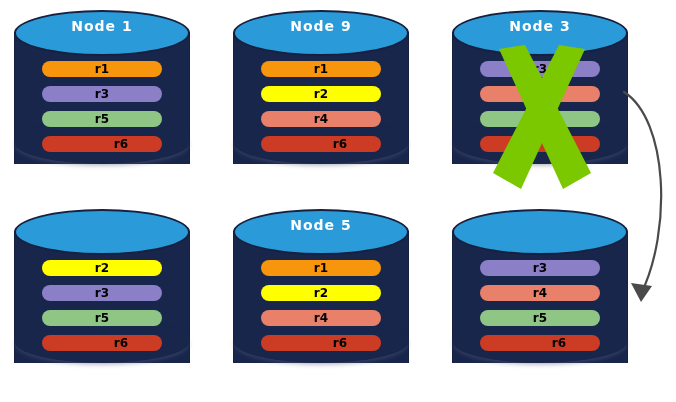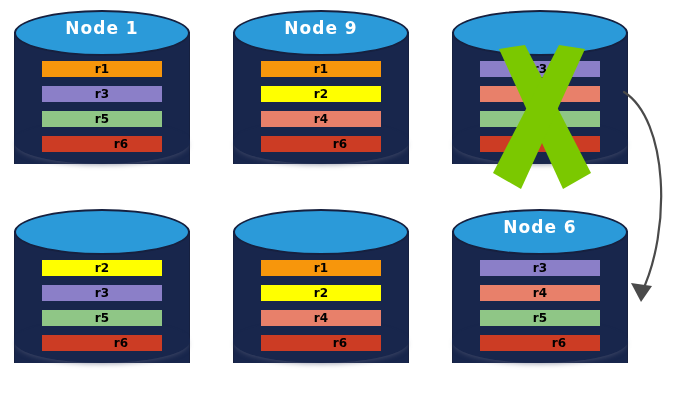--- a/index.html
+++ b/index.html
@@ -60,37 +60,37 @@
     border: 2px solid #16203f;
     box-sizing: border-box;
   }
   .node .node-title {
     position: absolute;
     left: 0;
     top: 8px;
     width: 176px;
     text-align: center;
     color: #ffffff;
-    font-size: 17px;
+    font-size: 14px;
     font-weight: bold;
     letter-spacing: 1px;
     z-index: 6;
     user-select: none;
   }
   .node .rows {
     position: absolute;
     left: 28px;
     top: 51px;
     width: 120px;
     z-index: 5;
   }
   .row-bar {
     height: 16px;
     margin-bottom: 9px;
-    border-radius: 0;
+    border-radius: 8px;
     text-align: center;
     font-size: 12px;
     font-weight: bold;
     line-height: 16px;
     color: #000000;
     box-sizing: border-box;
   }
   .row-bar:last-child { margin-bottom: 0; padding-left: 38px; }
 
   
@@ -137,20 +137,21 @@
           <div class="row-bar" style="background: rgb(247, 150, 12);">r1</div>
           <div class="row-bar" style="background: rgb(255, 255, 0);">r2</div>
           <div class="row-bar" style="background: rgb(232, 128, 106);">r4</div>
           <div class="row-bar" style="background: rgb(204, 60, 36);">r6</div>
         </div>
       </div>
       <div class="node" style="left: 452px; top: 10px;">
         <div class="cyl-body"></div>
         <div class="cyl-bottom"></div>
         <div class="cyl-top"></div>
+        <div class="node-title">Node 3</div>
         <div class="rows">
           <div class="row-bar" style="background: rgb(139, 127, 200);">r3</div>
           <div class="row-bar" style="background: rgb(232, 128, 106);">r4</div>
           <div class="row-bar" style="background: rgb(143, 198, 134);">r5</div>
           <div class="row-bar" style="background: rgb(204, 60, 36);">r6</div>
         </div>
       </div>
       <div class="node" style="left: 14px; top: 209px;">
         <div class="cyl-body"></div>
         <div class="cyl-bottom"></div>
@@ -159,32 +160,32 @@
           <div class="row-bar" style="background: rgb(255, 255, 0);">r2</div>
           <div class="row-bar" style="background: rgb(139, 127, 200);">r3</div>
           <div class="row-bar" style="background: rgb(143, 198, 134);">r5</div>
           <div class="row-bar" style="background: rgb(204, 60, 36);">r6</div>
         </div>
       </div>
       <div class="node" style="left: 233px; top: 209px;">
         <div class="cyl-body"></div>
         <div class="cyl-bottom"></div>
         <div class="cyl-top"></div>
+        <div class="node-title">Node 5</div>
         <div class="rows">
           <div class="row-bar" style="background: rgb(247, 150, 12);">r1</div>
           <div class="row-bar" style="background: rgb(255, 255, 0);">r2</div>
           <div class="row-bar" style="background: rgb(232, 128, 106);">r4</div>
           <div class="row-bar" style="background: rgb(204, 60, 36);">r6</div>
         </div>
       </div>
       <div class="node" style="left: 452px; top: 209px;">
         <div class="cyl-body"></div>
         <div class="cyl-bottom"></div>
         <div class="cyl-top"></div>
-        <div class="node-title">Node 6</div>
         <div class="rows">
           <div class="row-bar" style="background: rgb(139, 127, 200);">r3</div>
           <div class="row-bar" style="background: rgb(232, 128, 106);">r4</div>
           <div class="row-bar" style="background: rgb(143, 198, 134);">r5</div>
           <div class="row-bar" style="background: rgb(204, 60, 36);">r6</div>
         </div>
       </div>
     </div>
 
   <svg class="x-mark" id="x-mark" width="110" height="150" viewBox="0 0 110 150" style="left:487px; top:45px;">

